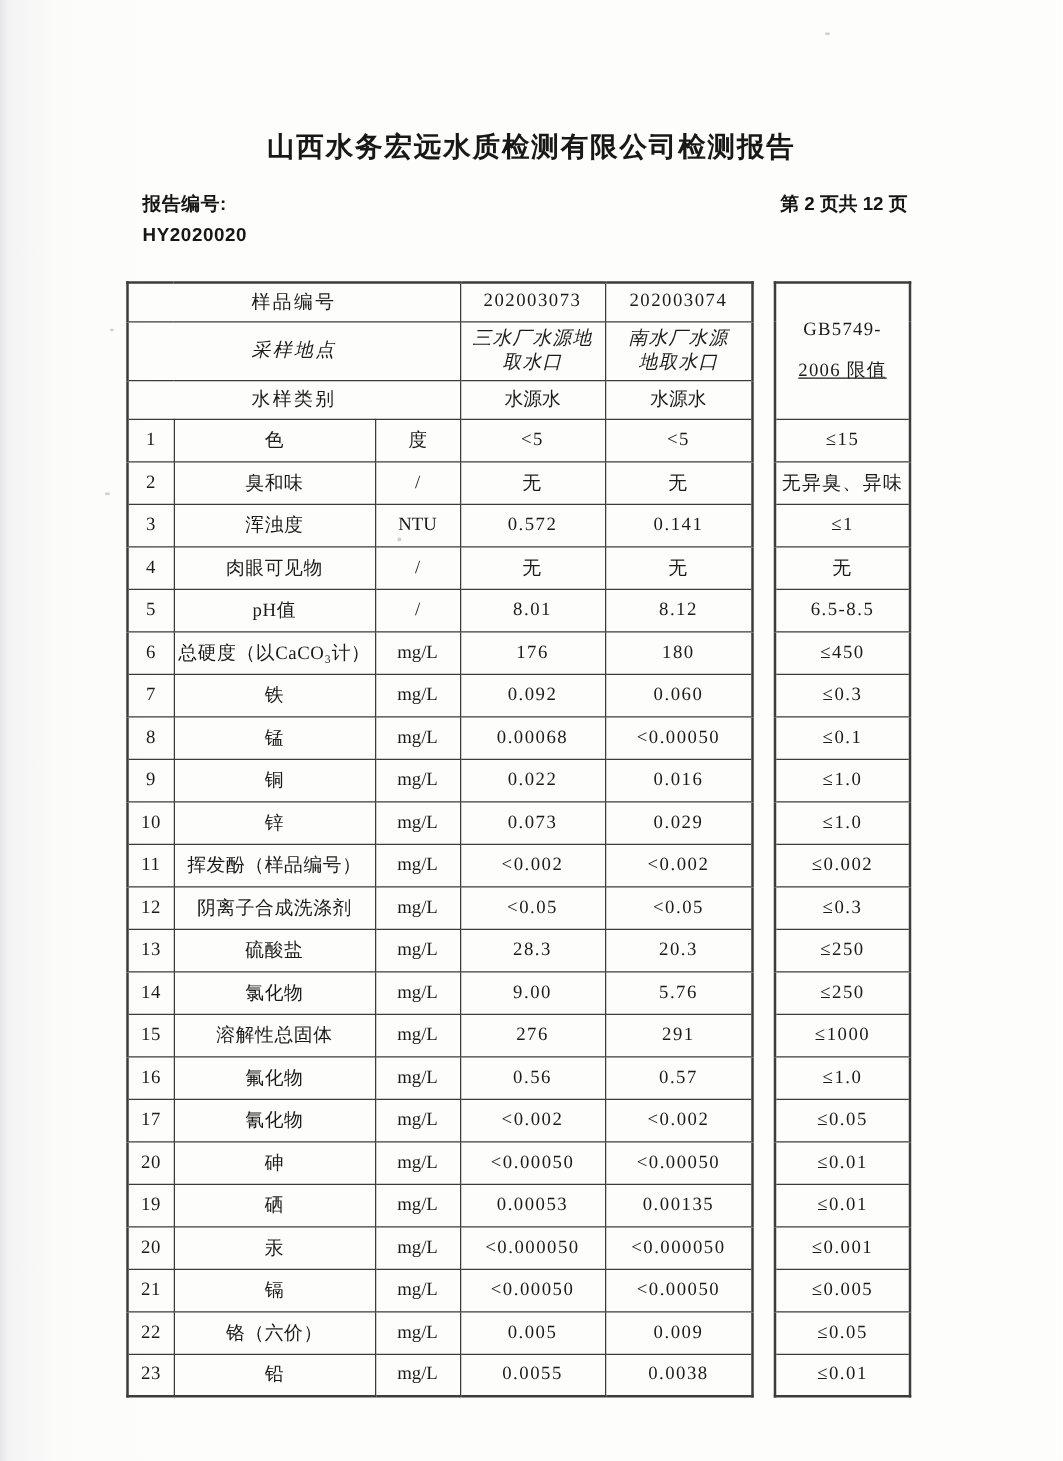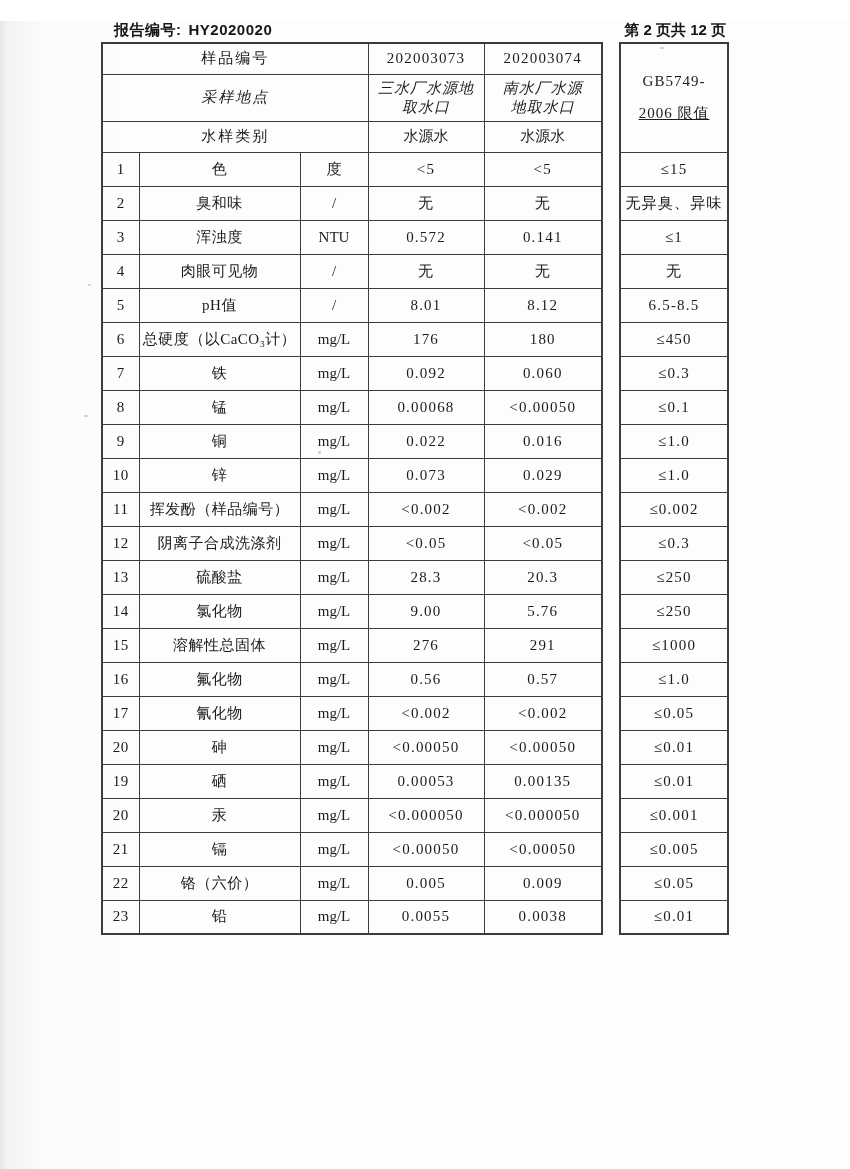--- a/index.html
+++ b/index.html
@@ -44,23 +44,24 @@
     margin: 21px 124px 0 114px;
     font-family: "Liberation Sans", sans-serif;
     font-weight: 700;
     font-size: 15px;
     color: #161616;
   }
   .meta .report-no {
     display: flex;
     gap: 7px;
     letter-spacing: 0.5px;
+    flex-direction: column;
   }
   table.report {
-    margin: 2px 0 0 101px;
+    margin: 28px 0 0 101px;
     border-collapse: collapse;
     table-layout: fixed;
   }
   table.report th,
   table.report td {
     border: 1.5px solid #3c3c3c;
     font-weight: 400;
     font-size: 15px;
     text-align: center;
     vertical-align: middle;
@@ -91,20 +92,21 @@
 </head>
 <body>
 
 <div class="page">
 
   <div class="scan-speck" style="left:84px;top:394px;width:4px;height:2px;"></div>
   <div class="scan-speck" style="left:88px;top:263px;width:3px;height:2px;"></div>
   <div class="scan-speck" style="left:318px;top:430px;width:3px;height:3px;"></div>
   <div class="scan-speck" style="left:660px;top:26px;width:4px;height:2px;"></div>
 
+  <h1 class="title">山西水务宏远水质检测有限公司检测报告</h1>
 
   <div class="meta">
     <div class="report-no">
       <span>报告编号:</span>
       <span>HY2020020</span>
     </div>
     <div class="page-indicator">第 2 页共 12 页</div>
   </div>
 
   <table class="report">

